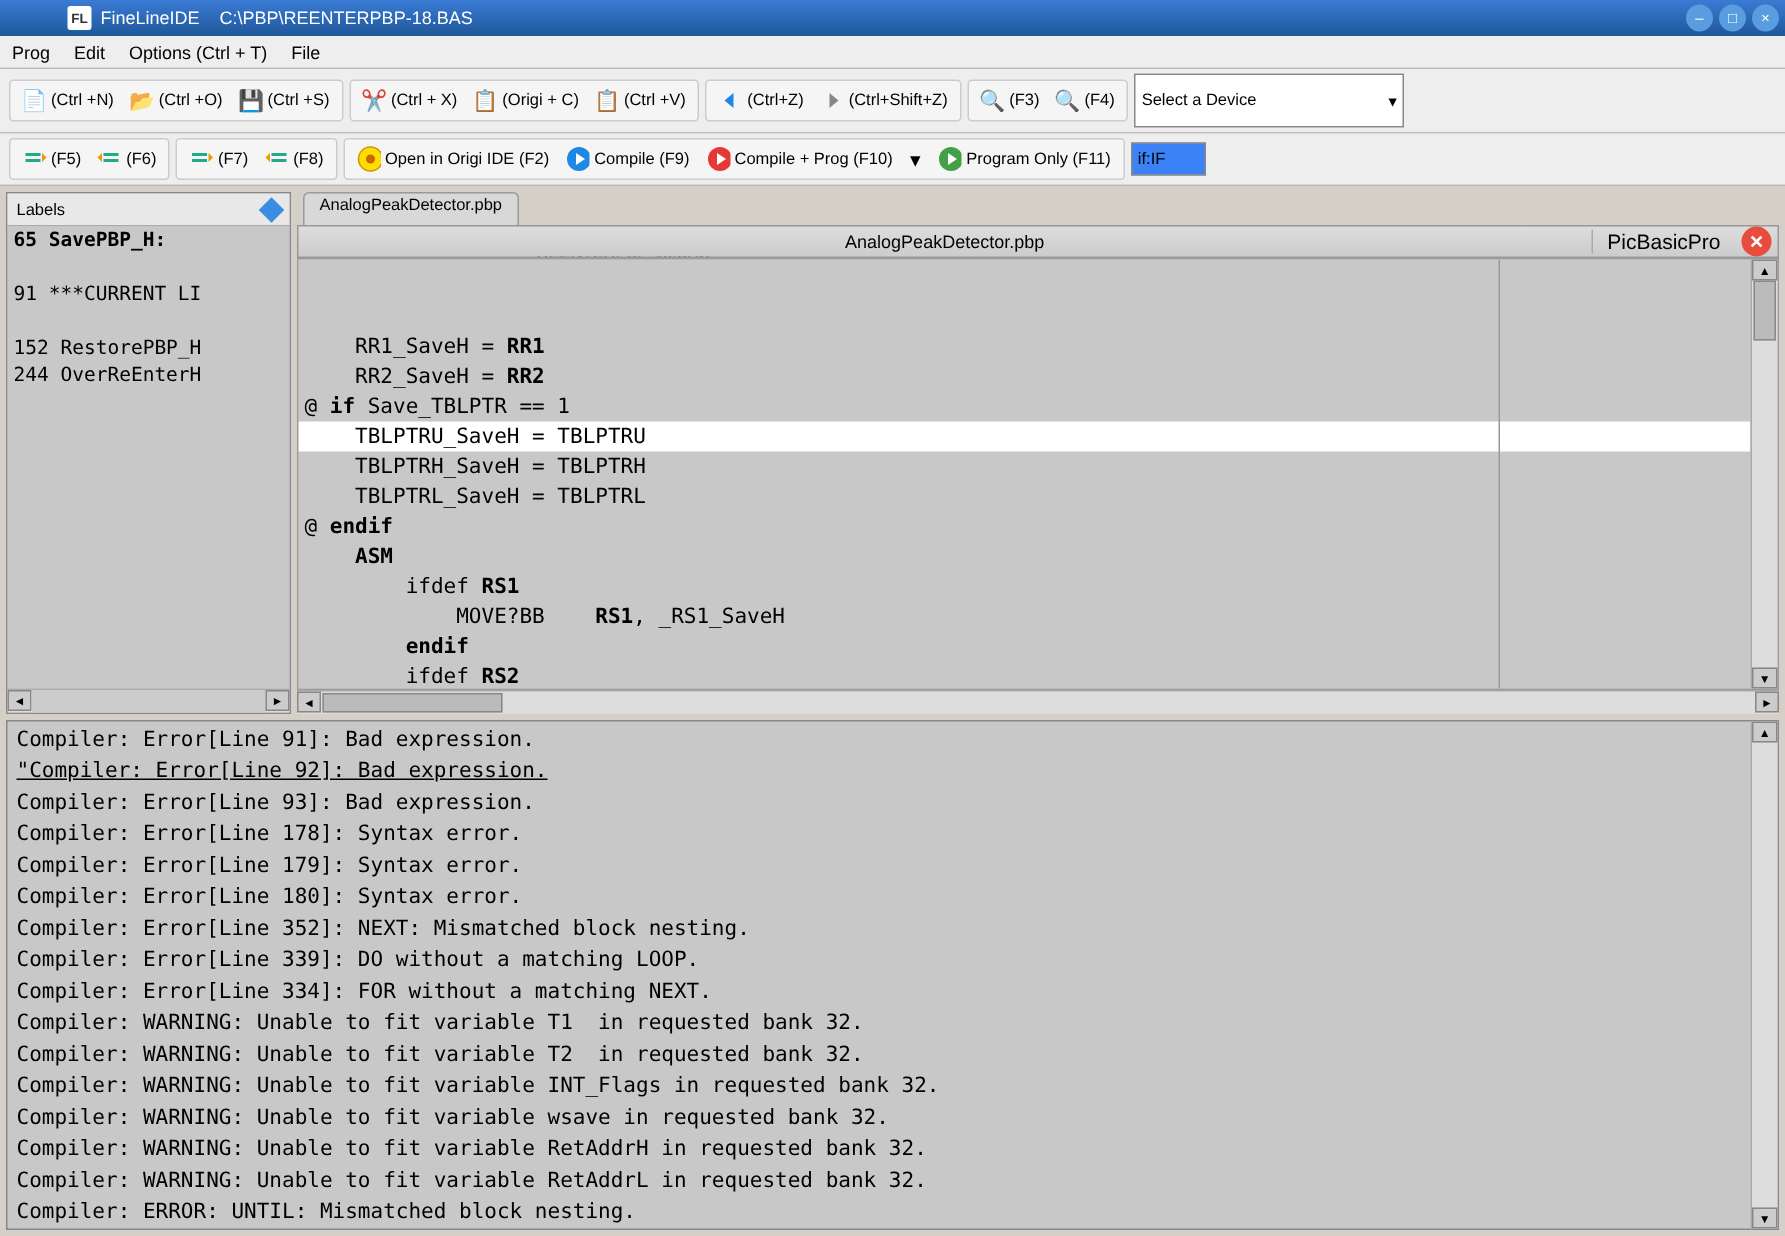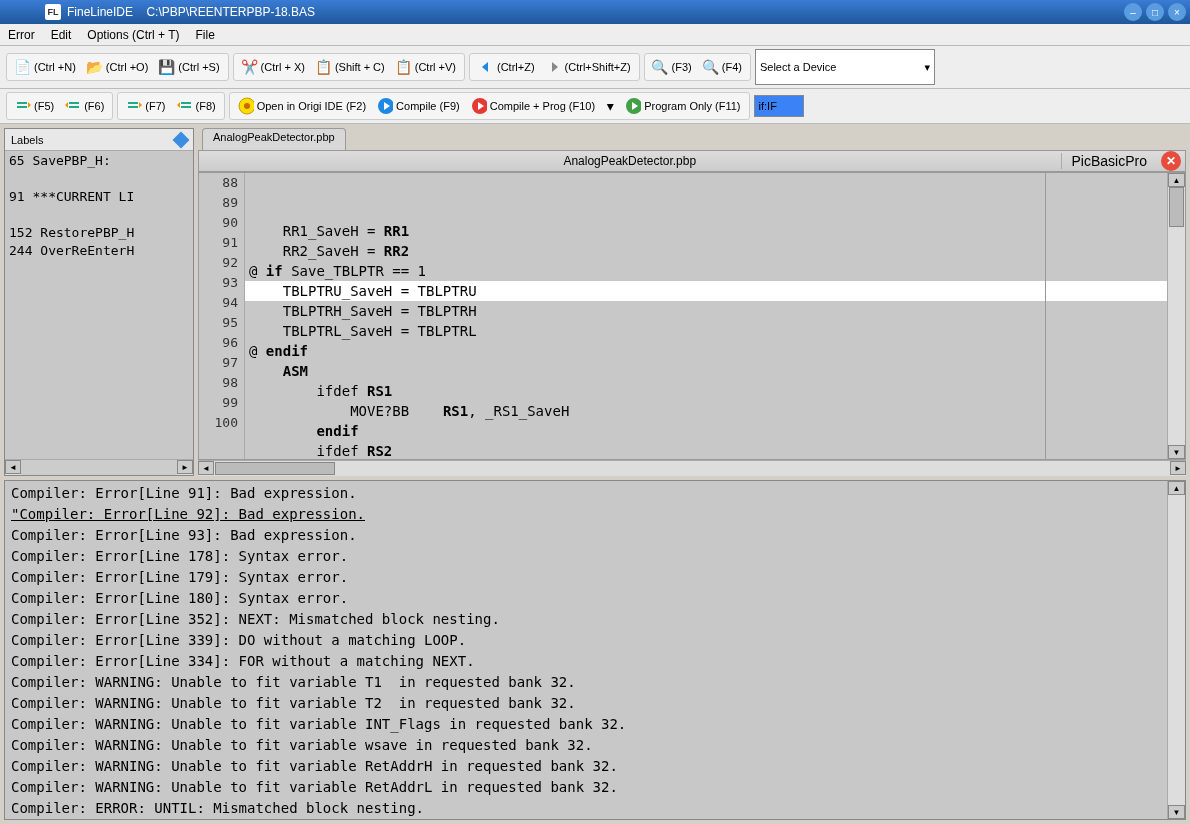--- a/index.html
+++ b/index.html
@@ -59,21 +59,21 @@
     <span>FineLineIDE</span>&nbsp;&nbsp;&nbsp;&nbsp;<span>C:\PBP\REENTERPBP-18.BAS</span>
   </div>
   <div class="win-controls">
     <div class="win-btn">–</div>
     <div class="win-btn">□</div>
     <div class="win-btn">×</div>
   </div>
 </div>
 
 <div class="menubar">
-  <span>Error</span>
+  <span>Prog</span>
   <span>Edit</span>
   <span>Options (Ctrl + T)</span>
   <span>File</span>
 </div>
 
 <div class="toolbar">
   <div class="tb-group">
     <div class="tb-btn">
       <span class="tb-icon">📄</span>
       <span class="tb-label">(Ctrl +N)</span>
@@ -87,21 +87,21 @@
       <span class="tb-label">(Ctrl +S)</span>
     </div>
   </div>
   <div class="tb-group">
     <div class="tb-btn">
       <span class="tb-icon">✂️</span>
       <span class="tb-label">(Ctrl + X)</span>
     </div>
     <div class="tb-btn">
       <span class="tb-icon">📋</span>
-      <span class="tb-label">(Shift + C)</span>
+      <span class="tb-label">(Origi + C)</span>
     </div>
     <div class="tb-btn">
       <span class="tb-icon">📋</span>
       <span class="tb-label">(Ctrl +V)</span>
     </div>
   </div>
   <div class="tb-group">
     <div class="tb-btn">
       <span class="tb-icon">
           <svg width="16" height="16">
@@ -224,54 +224,39 @@
   </div>
 </div>
 
 <div class="main-area">
 
   <div class="left-panel">
     <div class="left-header">
       <span>Labels</span>
       <div class="diamond"></div>
     </div>
-    <div class="left-content" id="left-lines"><div style="height: 18px;">65 SavePBP_H:</div><div style="height: 18px;">&nbsp;</div><div style="height: 18px;">91 ***CURRENT LI</div><div style="height: 18px;">&nbsp;</div><div style="height: 18px;">152 RestorePBP_H</div><div style="height: 18px;">244 OverReEnterH</div></div>
+    <div class="left-content" id="left-lines"><div style="height: 18px; font-weight: bold;">65 SavePBP_H:</div><div style="height: 18px;">&nbsp;</div><div style="height: 18px;">91 ***CURRENT LI</div><div style="height: 18px;">&nbsp;</div><div style="height: 18px;">152 RestorePBP_H</div><div style="height: 18px;">244 OverReEnterH</div></div>
     <div class="left-scroll">
       <div class="scroll-arrow" style="width:16px">◄</div>
       <div style="flex:1;background:#ccc"></div>
       <div class="scroll-arrow" style="width:16px">►</div>
     </div>
   </div>
 
   <div class="right-panel">
     <div class="tabs">
       <div class="tab">AnalogPeakDetector.pbp</div>
       <div class="tab active">REENTERPBP-18.BAS</div>
     </div>
     <div class="editor-header">
       <div class="editor-header-title">AnalogPeakDetector.pbp</div>
       <div class="editor-header-lang">PicBasicPro</div>
       <div class="editor-close">✕</div>
     </div>
     <div class="editor-body">
-      <div class="gutter" id="gutter">
-          <div class="gutter-line">88</div>
-          <div class="gutter-line">89</div>
-          <div class="gutter-line">90</div>
-          <div class="gutter-line">91</div>
-          <div class="gutter-line">92</div>
-          <div class="gutter-line">93</div>
-          <div class="gutter-line">94</div>
-          <div class="gutter-line">95</div>
-          <div class="gutter-line">96</div>
-          <div class="gutter-line">97</div>
-          <div class="gutter-line">98</div>
-          <div class="gutter-line">99</div>
-          <div class="gutter-line">100</div>
-        </div>
       <div class="code-area" id="code">
         <div class="margin80"></div>
       <div class="code-line">    RR1_SaveH = <span class="bold">RR1</span></div><div class="code-line">    RR2_SaveH = <span class="bold">RR2</span></div><div class="code-line">@ <span class="bold">if</span> Save_TBLPTR == 1</div><div class="code-line hl">    TBLPTRU_SaveH = TBLPTRU</div><div class="code-line">    TBLPTRH_SaveH = TBLPTRH</div><div class="code-line">    TBLPTRL_SaveH = TBLPTRL</div><div class="code-line">@ <span class="bold">endif</span></div><div class="code-line">    <span class="bold">ASM</span></div><div class="code-line">        ifdef <span class="bold">RS1</span></div><div class="code-line">            MOVE?BB    <span class="bold">RS1</span>, _RS1_SaveH</div><div class="code-line">        <span class="bold">endif</span></div><div class="code-line">        ifdef <span class="bold">RS2</span></div><div class="code-line">            MOVE?BB    <span class="bold">RS2</span>,  RS2 SaveH</div></div>
       <div class="editor-scrollbar">
         <div class="scroll-arrow">▲</div>
         <div class="scroll-thumb"></div>
         <div class="scroll-arrow" style="position:absolute;bottom:0;left:0;right:0">▼</div>
       </div>
     </div>
     <div class="editor-hscroll">

